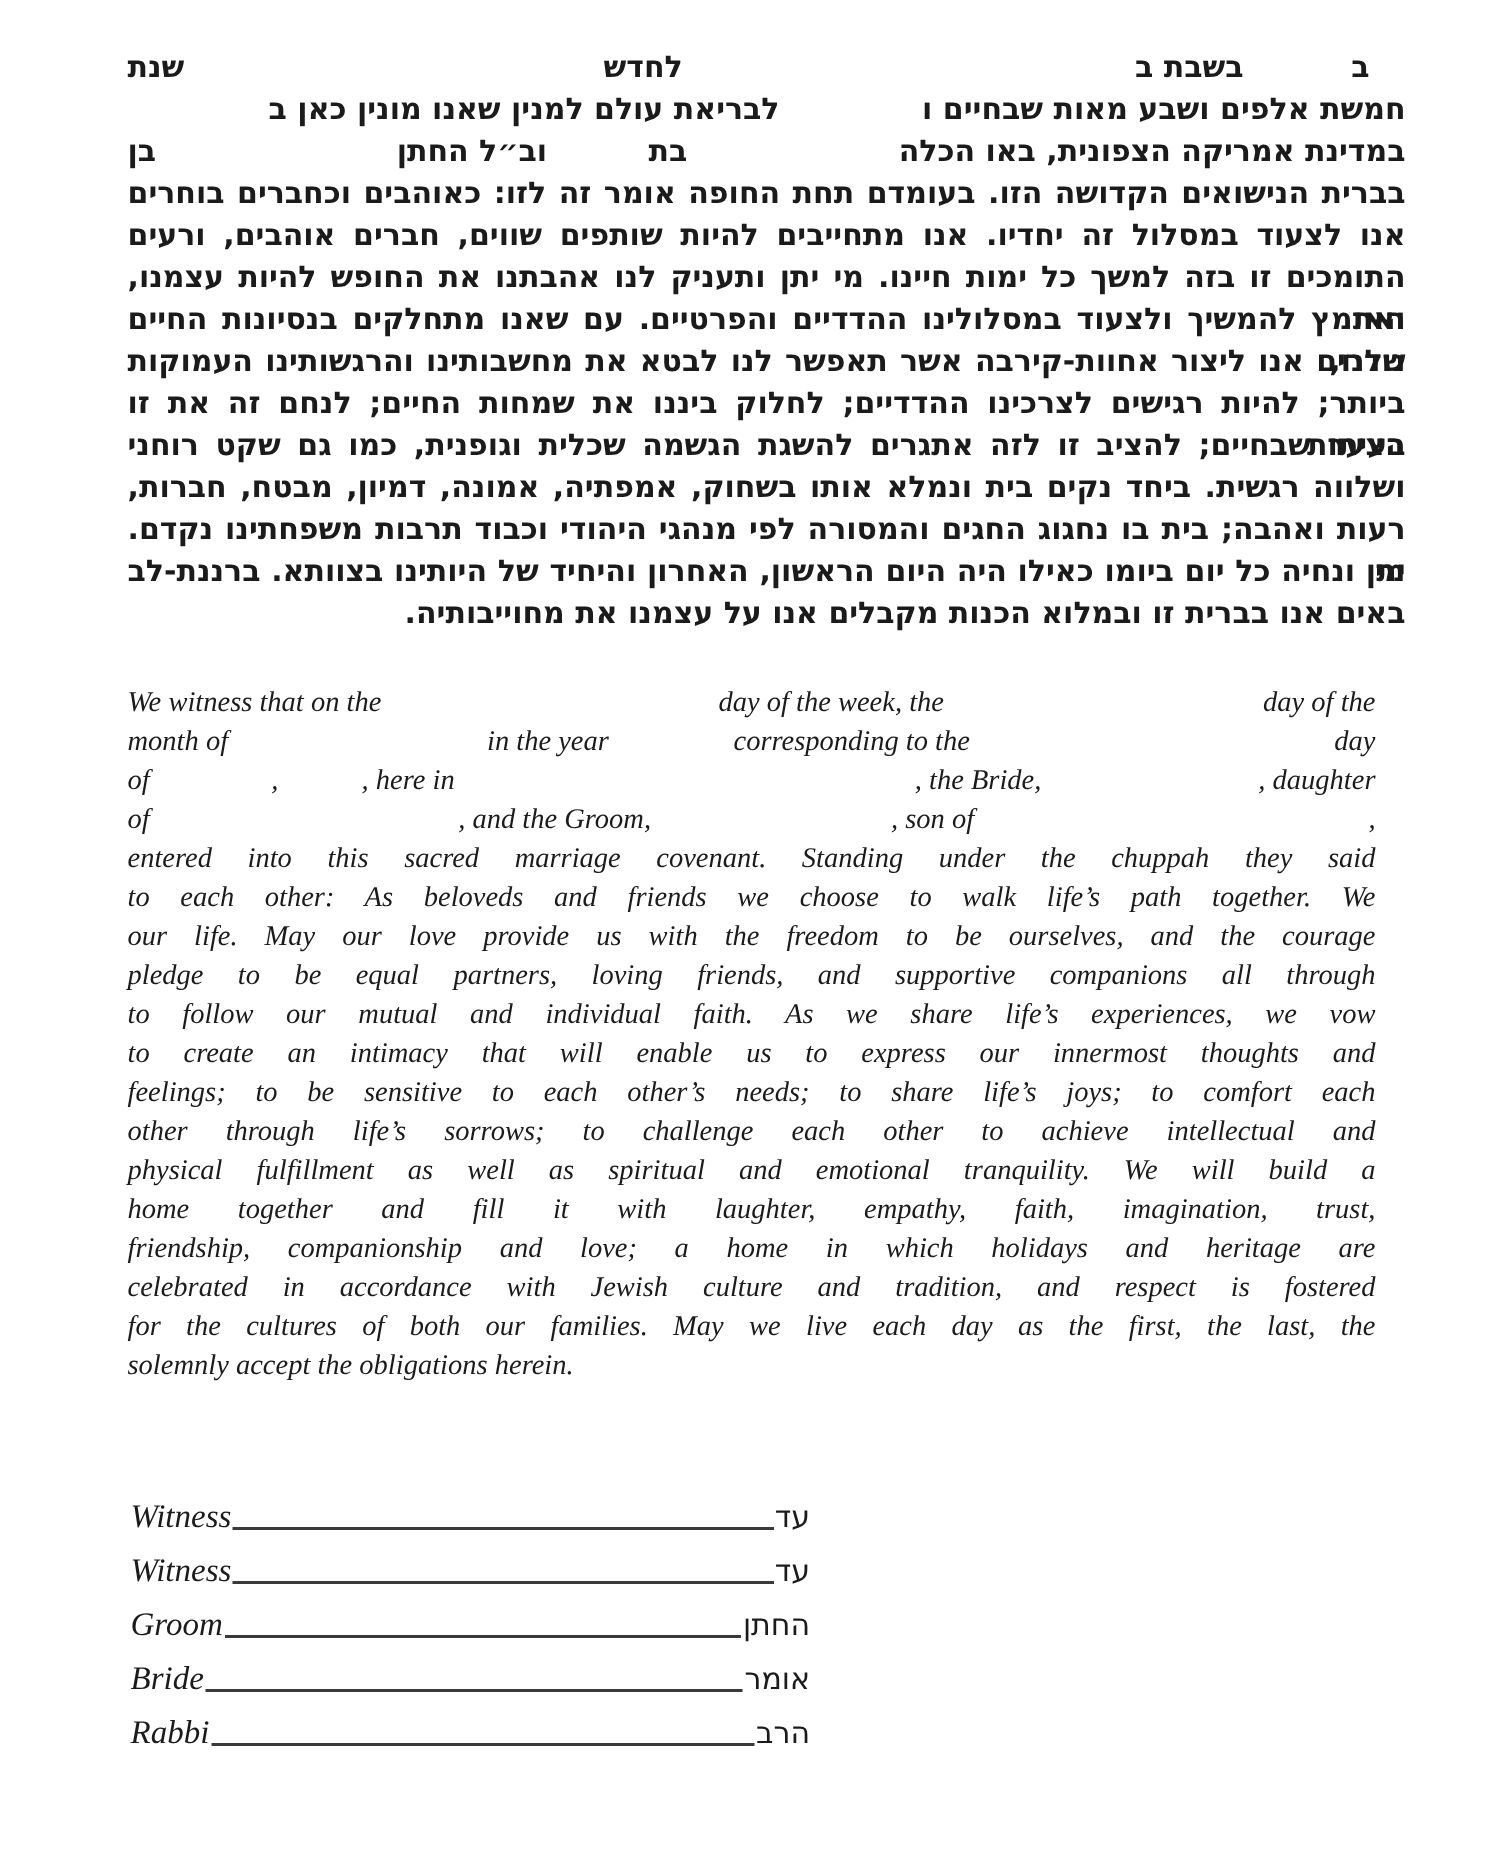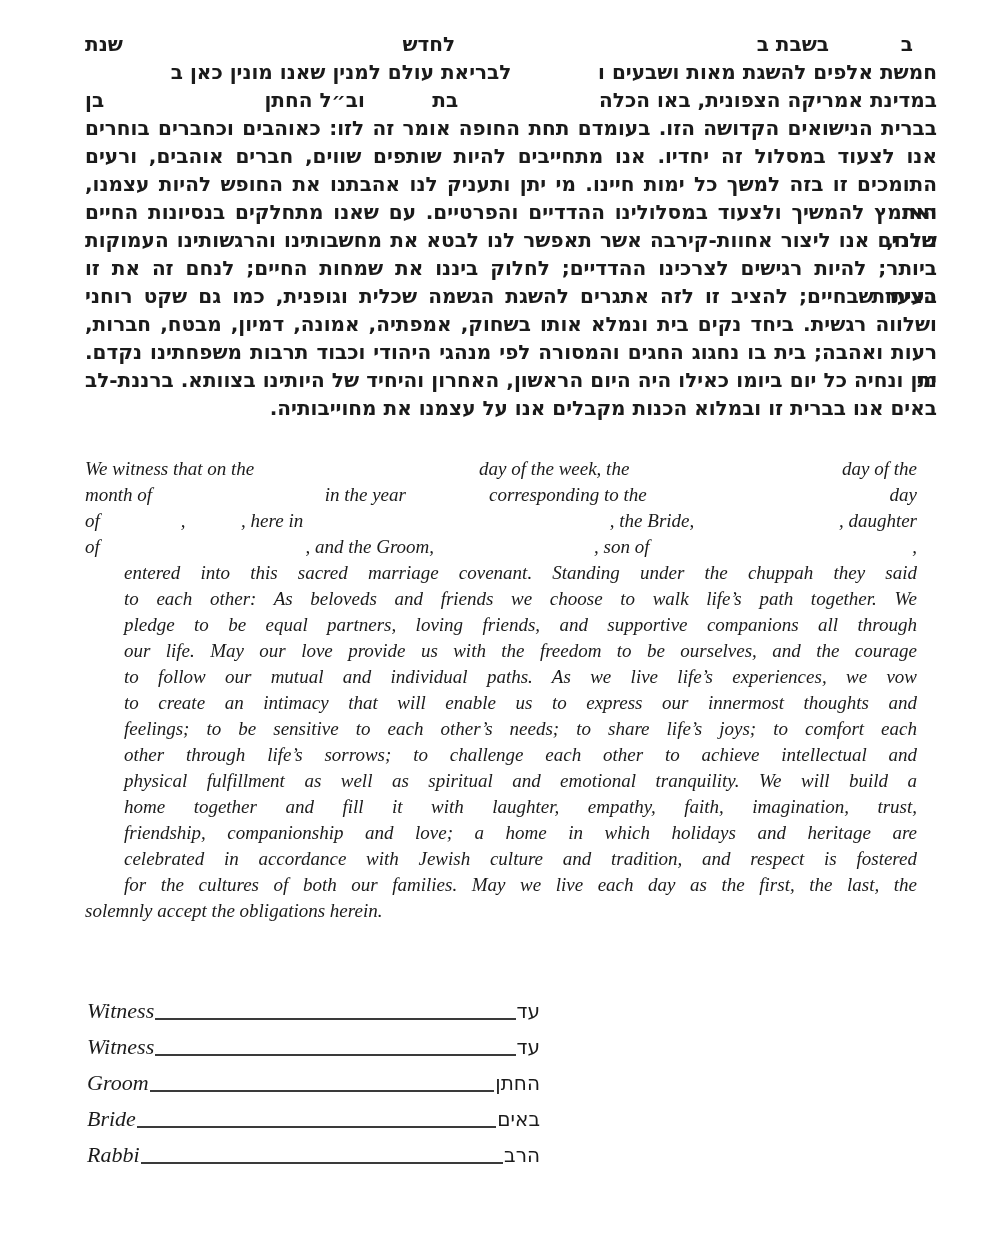--- a/index.html
+++ b/index.html
@@ -36,21 +36,21 @@
     width: 832px;
     font-family: "Liberation Serif", "DejaVu Serif", serif;
     font-style: italic;
     font-size: 19px;
     line-height: 26px;
     direction: ltr;
   }
   .e-line { height: 26px; white-space: nowrap; }
   .e-fill { display: flex; align-items: flex-start; }
   .e-fill > span { flex-shrink: 0; }
-  .e-just { text-align: justify; text-align-last: justify; white-space: normal; margin-left: 39px; }
+  .e-just { text-align: justify; text-align-last: justify; white-space: normal; }
   .e-last { text-align: left; }
 
   
   .blank { flex-grow: 1; flex-basis: 0; align-self: stretch; min-width: 8px; }
 
   
   .sig-section {
     position: absolute;
     left: 87px; top: 988px;
     width: 453px;
@@ -95,21 +95,21 @@
       <span>ב</span>
       <span class="blank" style="flex-grow:75"></span>
       <span>בשבת ב</span>
       <span class="blank" style="flex-grow:315"></span>
       <span>לחדש</span>
       <span class="blank" style="flex-grow:292"></span>
       <span>שנת</span>
     </div>
 
     <div class="h-line h-fill">
-      <span>חמשת אלפים להשגת מאות ושבעים ו</span>
+      <span>חמשת אלפים ושבע מאות שבחיים ו</span>
       <span class="blank" style="flex-grow:190"></span>
       <span>לבריאת עולם למנין שאנו מונין כאן ב</span>
       <span class="blank" style="flex-grow:188"></span>
     </div>
 
     <div class="h-line h-fill">
       <span>במדינת אמריקה הצפונית, באו הכלה</span>
       <span class="blank" style="flex-grow:167"></span>
       <span>בת</span>
       <span class="blank" style="flex-grow:80"></span>
@@ -168,23 +168,23 @@
       <span class="blank" style="flex-grow:180"></span>
       <span>, and the Groom,</span>
       <span class="blank" style="flex-grow:140"></span>
       <span>, son of</span>
       <span class="blank" style="flex-grow:230"></span>
       <span>,</span>
     </div>
 
     <div class="e-line e-just">entered into this sacred marriage covenant.  Standing under the chuppah they said</div>
     <div class="e-line e-just">to each other:   As beloveds and friends we choose to walk life’s path together. We</div>
+    <div class="e-line e-just">our life.  May our love provide us with the freedom to be ourselves, and the courage</div>
     <div class="e-line e-just">pledge to be equal partners, loving friends, and supportive companions all through</div>
-    <div class="e-line e-just">our life.  May our love provide us with the freedom to be ourselves, and the courage</div>
-    <div class="e-line e-just">to follow our mutual and individual paths.  As we live life’s experiences, we vow</div>
+    <div class="e-line e-just">to follow our mutual and individual faith.  As we share life’s experiences, we vow</div>
     <div class="e-line e-just">to create an intimacy that will enable us to express our innermost thoughts and</div>
     <div class="e-line e-just">feelings; to be sensitive to each other’s needs; to share life’s joys; to comfort each</div>
     <div class="e-line e-just">other through life’s sorrows; to challenge each other to achieve intellectual and</div>
     <div class="e-line e-just">physical fulfillment as well as spiritual and emotional tranquility.  We will build a</div>
     <div class="e-line e-just">home together and fill it with laughter, empathy, faith, imagination, trust,</div>
     <div class="e-line e-just">friendship, companionship and love; a home in which holidays and heritage are</div>
     <div class="e-line e-just">celebrated in accordance with Jewish culture and tradition, and respect is fostered</div>
     <div class="e-line e-just">for the cultures of both our families.  May we live each day as the first, the last, the</div>
     <div class="e-line e-last">solemnly accept the obligations herein.</div>
   </div>
@@ -205,21 +205,21 @@
 
     <div class="sig-row">
       <span class="sig-label">Groom</span>
       <span class="sig-line"></span>
       <span class="sig-heb">החתן</span>
     </div>
 
     <div class="sig-row">
       <span class="sig-label">Bride</span>
       <span class="sig-line"></span>
-      <span class="sig-heb">באים</span>
+      <span class="sig-heb">אומר</span>
     </div>
 
     <div class="sig-row">
       <span class="sig-label">Rabbi</span>
       <span class="sig-line"></span>
       <span class="sig-heb">הרב</span>
     </div>
 
   </div>
 </div>

